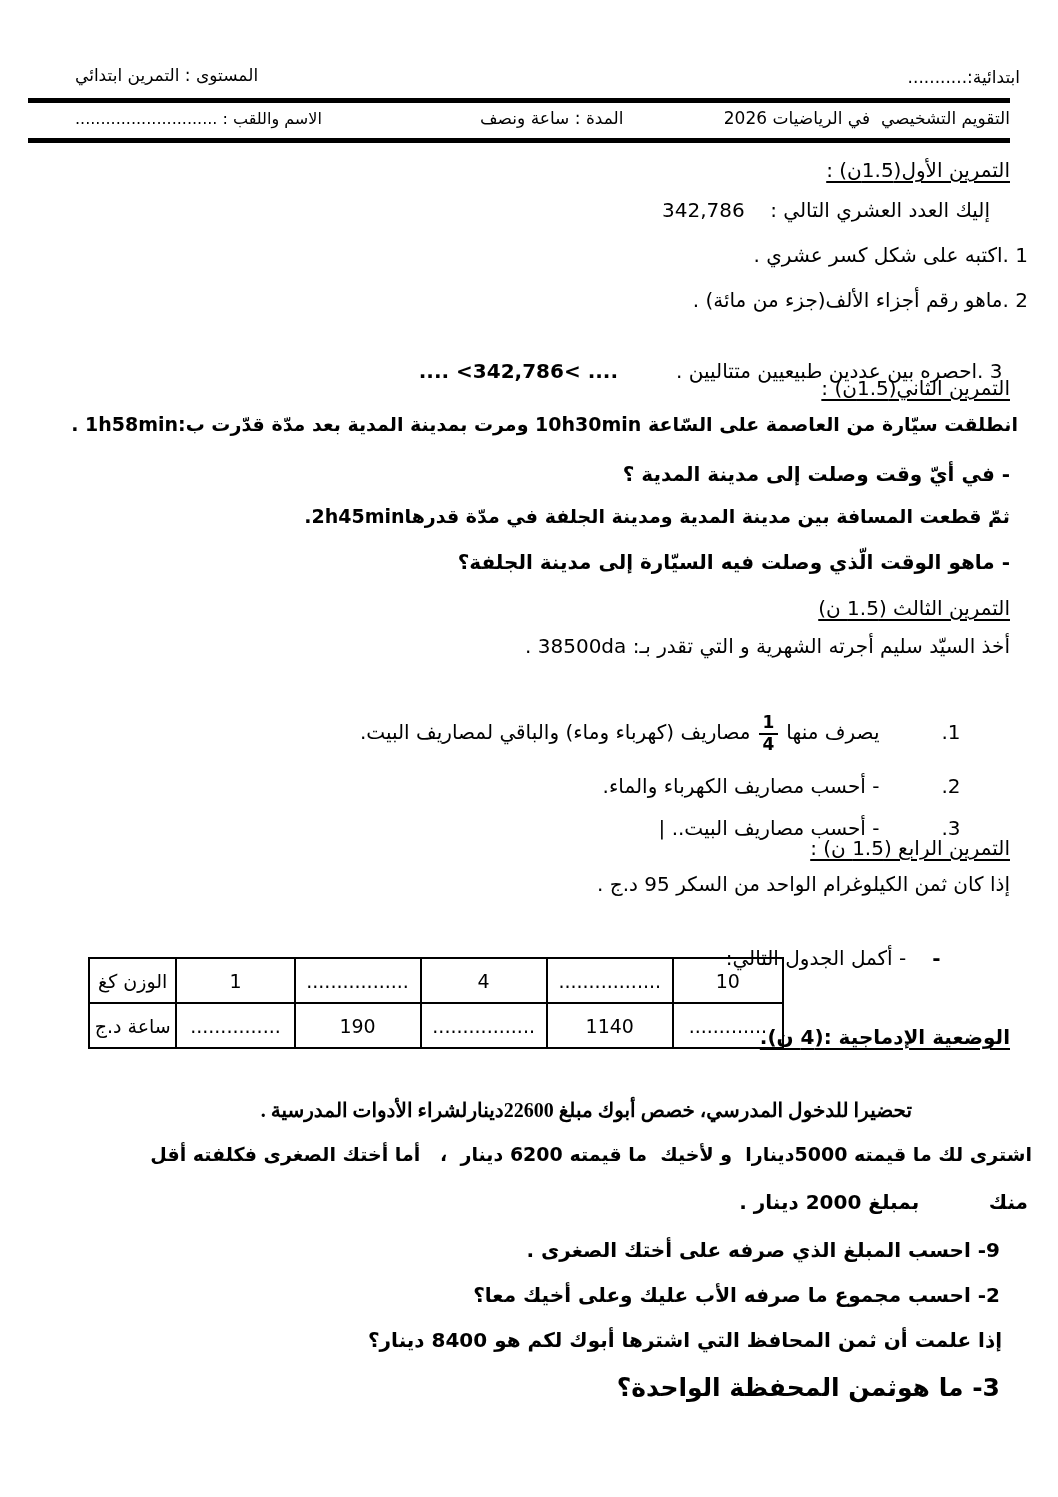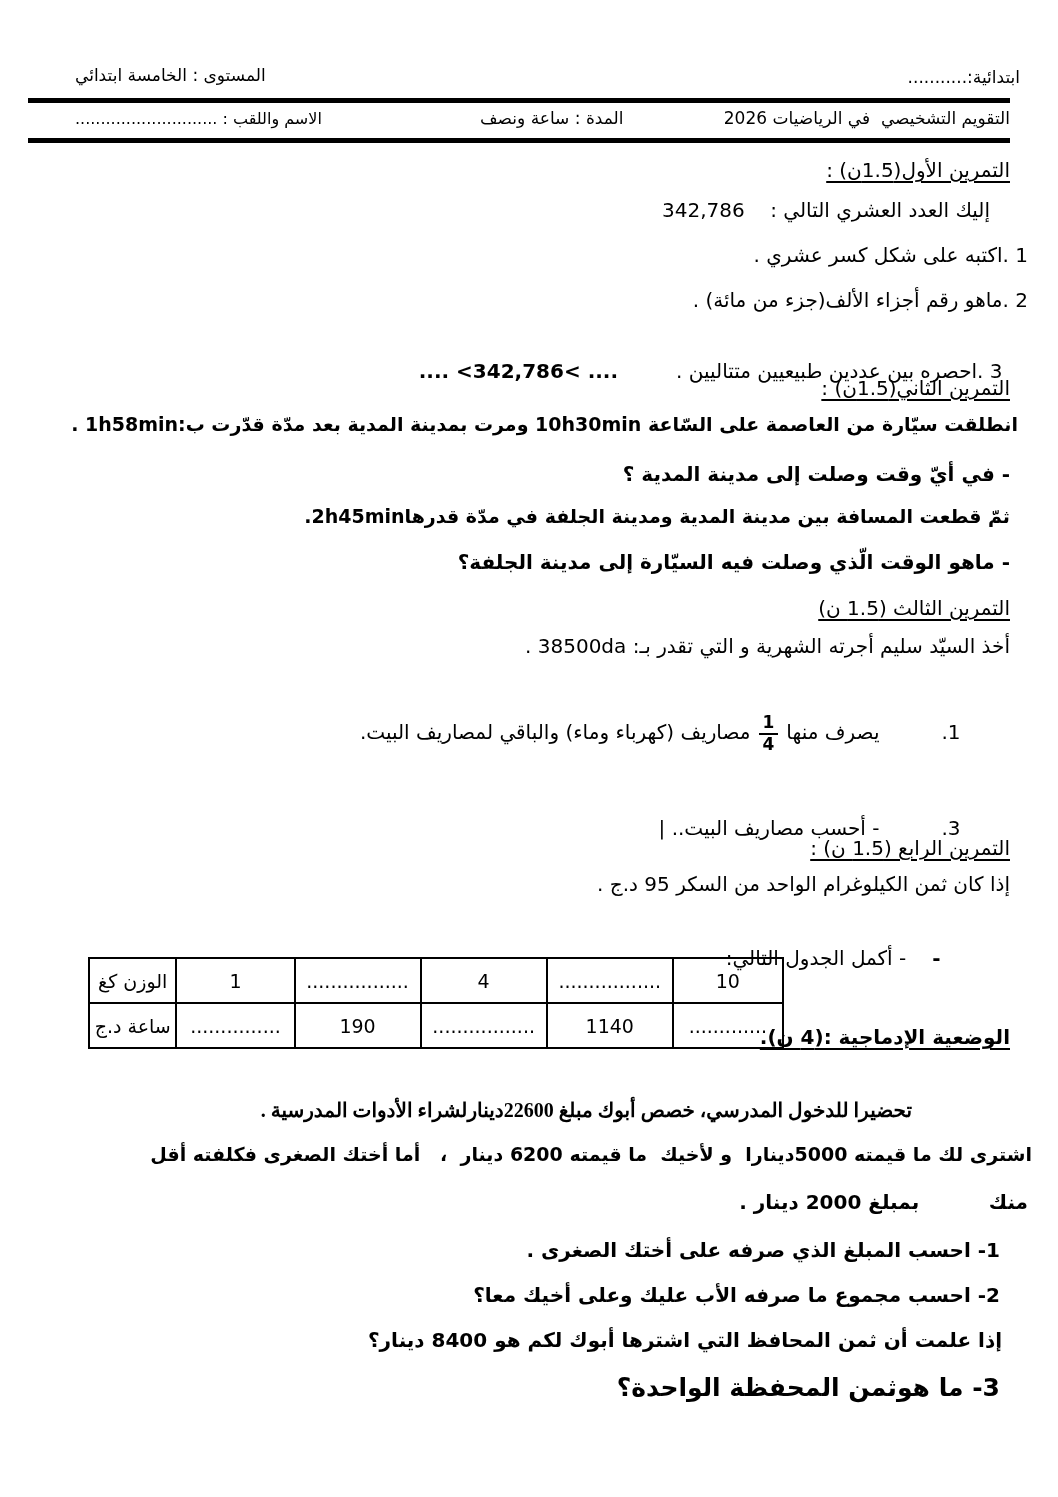--- a/index.html
+++ b/index.html
@@ -66,21 +66,21 @@
     font-size: 19px;
     padding: 0 4px;
   }
 </style>
 </head>
 <body>
 
 <div class="page">
 
   <p class="line small" style="top:66px; right:38px;">ابتدائية:...........</p>
-  <p class="line small" style="top:64px; left:75px; text-align:left;">المستوى : الخامسة ابتدائي</p>
+  <p class="line small" style="top:64px; left:75px; text-align:left;">المستوى : التمرين ابتدائي</p>
 
   <div class="rule" style="top:98px;"></div>
 
   <p class="line small" style="top:107px; right:48px;">التقويم التشخيصي  في الرياضيات 2026</p>
   <p class="line small" style="top:107px; left:480px; text-align:left;">المدة : ساعة ونصف</p>
   <p class="line small" style="top:109px; left:75px; text-align:left; font-size:16px;">الاسم واللقب : ............................</p>
 
   <div class="rule" style="top:138px;"></div>
 
   <p class="line u" style="top:157px; right:48px;">التمرين الأول(1.5ن) :</p>
@@ -94,20 +94,23 @@
   <p class="line u" style="top:375px; right:48px;">التمرين الثاني(1.5ن) :</p>
   <p class="line bold" style="top:412px; right:40px; font-size:19px;">انطلقت سيّارة من العاصمة على السّاعة 10h30min ومرت بمدينة المدية بعد مدّة قدّرت ب:1h58min .</p>
   <p class="line bold" style="top:461px; right:48px;">- في أيّ وقت وصلت إلى مدينة المدية ؟</p>
   <p class="line bold" style="top:504px; right:48px; font-size:19px;">ثمّ قطعت المسافة بين مدينة المدية ومدينة الجلفة في مدّة قدرها2h45min.</p>
   <p class="line bold" style="top:549px; right:48px;">- ماهو الوقت الّذي وصلت فيه السيّارة إلى مدينة الجلفة؟</p>
 
   <p class="line u" style="top:595px; right:48px;">التمرين الثالث (1.5 ن)</p>
   <p class="line" style="top:633px; right:48px;">أخذ السيّد سليم أجرته الشهرية و التي تقدر بـ: 38500da .</p>
   <p class="line" style="top:687px; right:72px;">
     <span class="item-num">1.</span><span>يصرف منها</span><span class="frac"><span class="num">1</span><span class="den">4</span></span><span>مصاريف (كهرباء وماء) والباقي لمصاريف البيت.</span>
+  </p>
+  <p class="line" style="top:747px; right:72px;">
+    <span class="item-num">2.</span><span>- أحسب مصاريف الكهرباء والماء.</span>
   </p>
   <p class="line" style="top:789px; right:72px;">
     <span class="item-num">3.</span><span>- أحسب مصاريف البيت.. |</span>
   </p>
 
   <p class="line u" style="top:835px; right:48px;">التمرين الرابع (1.5 ن) :</p>
   <p class="line" style="top:871px; right:48px;">إذا كان ثمن الكيلوغرام الواحد من السكر 95 د.ج .</p>
   <p class="line" style="top:919px; right:92px;">
     <span class="dash-bullet">-</span><span>- أكمل الجدول التالي:</span>
   </p>
@@ -130,18 +133,18 @@
         <td>1140</td>
         <td>.............</td>
       </tr>
     </tbody>
   </table>
 
   <p class="line u bold" style="top:1024px; right:48px;">الوضعية الإدماجية :(4 ن).</p>
   <p class="line bold" style="top:1097px; right:146px;font-family:Liberation Serif, serif;">تحضيرا للدخول المدرسي، خصص أبوك مبلغ 22600دينارلشراء الأدوات المدرسية .</p>
   <p class="line bold" style="top:1142px; right:26px; font-size:19px;">اشترى لك ما قيمته 5000دينارا  و لأخيك  ما قيمته 6200 دينار  ،   أما أختك الصغرى فكلفته أقل</p>
   <p class="line bold" style="top:1189px; right:30px;">منك          بمبلغ 2000 دينار .</p>
-  <p class="line bold" style="top:1237px; right:58px;">1- احسب المبلغ الذي صرفه على أختك الصغرى .</p>
+  <p class="line bold" style="top:1237px; right:58px;">9- احسب المبلغ الذي صرفه على أختك الصغرى .</p>
   <p class="line bold" style="top:1282px; right:58px;">2- احسب مجموع ما صرفه الأب عليك وعلى أخيك معا؟</p>
   <p class="line bold" style="top:1327px; right:56px;">إذا علمت أن ثمن المحافظ التي اشترها أبوك لكم هو 8400 دينار؟</p>
   <p class="line bold big" style="top:1372px; right:58px;">3- ما هوثمن المحفظة الواحدة؟</p>
 
 </div>
 
 </body></html>

